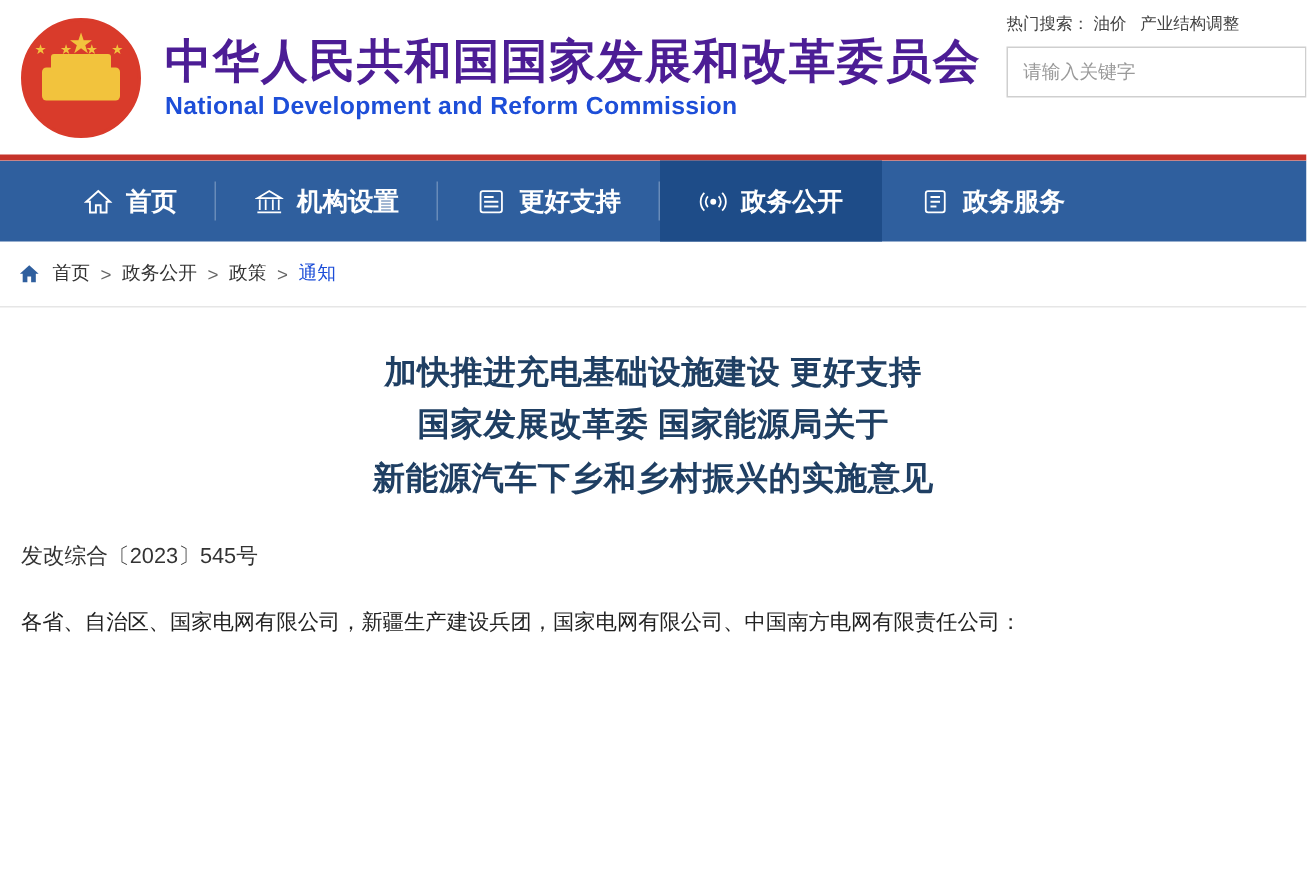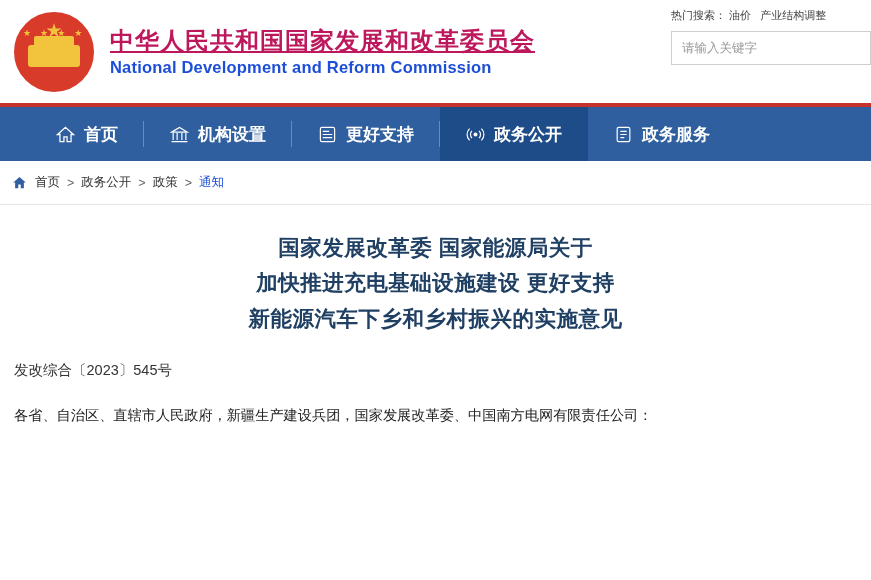--- a/index.html
+++ b/index.html
@@ -51,27 +51,26 @@
     color: #f2c33d; font-size: 19px; line-height: 1;
   }
   .emblem .stars-small {
     position: absolute; left: 50%; top: 26%;
     transform: translate(-50%,-50%);
     width: 62px; text-align: center;
     color: #f2c33d; font-size: 9px; letter-spacing: 9px;
   }
   .title-block { margin-left: 16px; }
   .title-cn {
-    font-size: 24px;
-    font-weight: bold;
-    color: #be185d;
+    font-size: 31px;
+    font-weight: bold;
+    color: #4c1d95;
     letter-spacing: 1px;
     line-height: 1.25;
     white-space: nowrap;
-    text-decoration: underline;
   }
   .title-en {
     font-size: 16.5px;
     font-weight: bold;
     color: #1d4ed8;
     letter-spacing: 0.2px;
     margin-top: 2px;
     white-space: nowrap;
   }
 
@@ -254,23 +253,23 @@
     <span class="sep">&gt;</span>
     <a href="#">政务公开</a>
     <span class="sep">&gt;</span>
     <a href="#">政策</a>
     <span class="sep">&gt;</span>
     <span class="current">通知</span>
   </div>
 
   <div class="article">
     <div class="doc-title">
+      <div>加快推进充电基础设施建设 更好支持</div>
       <div>国家发展改革委 国家能源局关于</div>
-      <div>加快推进充电基础设施建设 更好支持</div>
       <div>新能源汽车下乡和乡村振兴的实施意见</div>
     </div>
     <div class="doc-number">发改综合〔2023〕545号</div>
     <div class="doc-body">
-      <p>各省、自治区、直辖市人民政府，新疆生产建设兵团，国家发展改革委、中国南方电网有限责任公司：</p>
+      <p>各省、自治区、国家电网有限公司，新疆生产建设兵团，国家电网有限公司、中国南方电网有限责任公司：</p>
     </div>
   </div>
 
 </div>
 
 </body></html>

